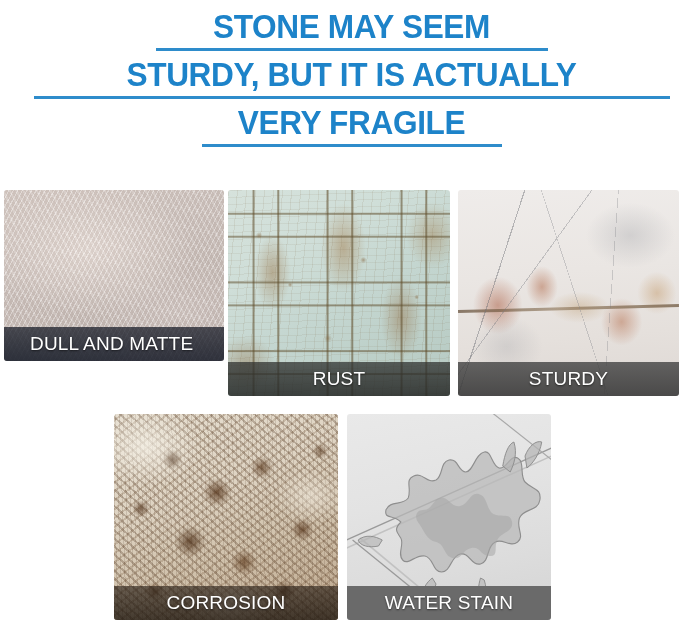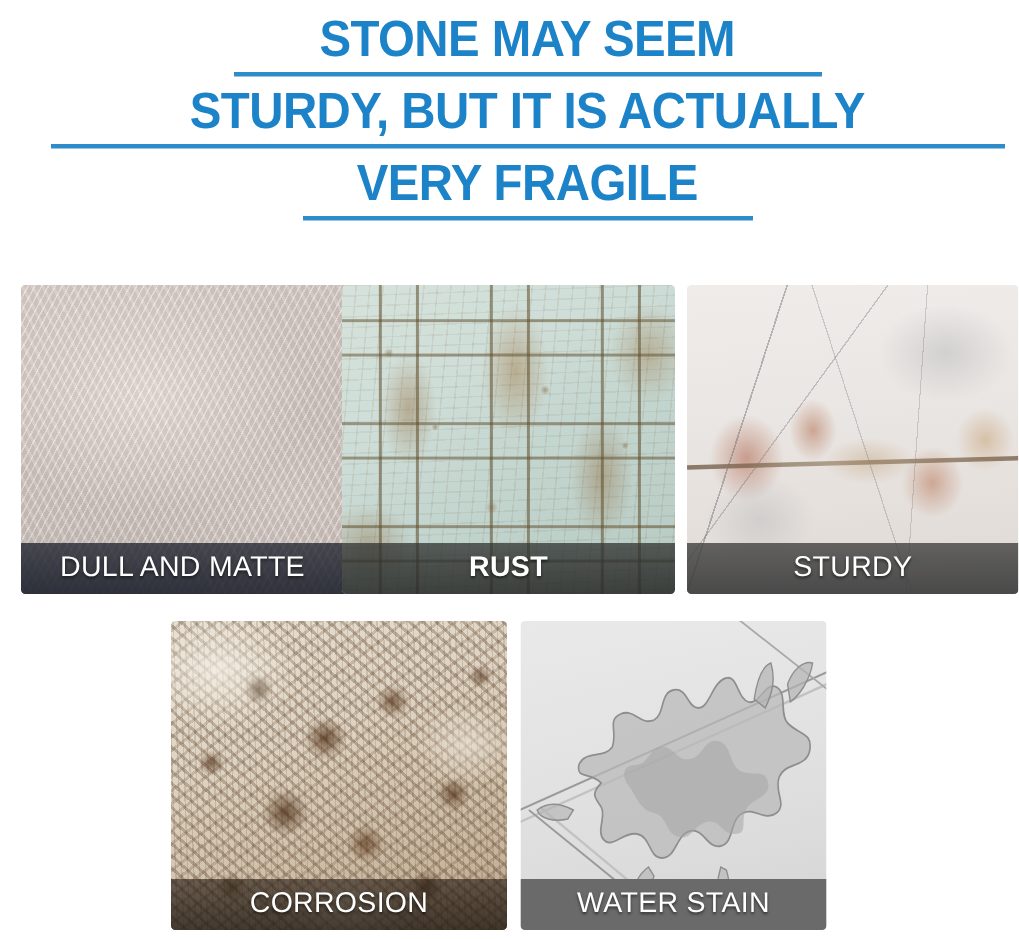--- a/index.html
+++ b/index.html
@@ -70,21 +70,21 @@
     font-size: 19px;
     font-weight: 400;
     letter-spacing: 0.2px;
     text-shadow: 0 1px 2px rgba(0,0,0,0.55);
     box-sizing: border-box;
   }
   .label-left   { text-align: left; padding-left: 26px; }
   .label-center { text-align: center; }
 
   .scrim-dark   { background: linear-gradient(to bottom, rgba(22,26,38,0.72), rgba(28,32,44,0.88)); }
-  .scrim-mid    { background: linear-gradient(to bottom, rgba(48,50,48,0.74), rgba(38,40,38,0.86)); font-weight: bold; }
+  .scrim-mid    { background: linear-gradient(to bottom, rgba(48,50,48,0.74), rgba(38,40,38,0.86)); }
   .scrim-gray   { background: linear-gradient(to bottom, rgba(66,66,66,0.80), rgba(58,58,58,0.90)); }
   .scrim-brown  { background: linear-gradient(to bottom, rgba(40,30,22,0.62), rgba(34,26,18,0.80)); margin-top: 24px; }
   .scrim-solid  { background: #6a6a6a; }
 
   
   .tex-dull {
     background:
       repeating-linear-gradient(118deg,
         rgba(255,255,255,0.30) 0px, rgba(255,255,255,0.30) 1px,
         rgba(150,135,128,0.10) 1px, rgba(150,135,128,0.10) 4px),
@@ -219,21 +219,21 @@
   }
   .water-svg {
     position: absolute;
     inset: 0;
     width: 100%;
     height: 100%;
     display: block;
   }
 
   
-  #card-dull      { left:   14px; top: 190px; width: 220px; height: 206px; }
+  #card-dull      { left:   4px; top: 190px; width: 220px; height: 171px; }
   #card-rust      { left: 228px; top: 190px; width: 222px; height: 206px; }
   #card-stains    { left: 458px; top: 190px; width: 221px; height: 206px; }
   #card-corrosion { left: 114px; top: 414px; width: 224px; height: 206px; }
   #card-water     { left: 347px; top: 414px; width: 204px; height: 206px; }
 </style>
 </head>
 <body>
 
 <div class="headline">
   <span class="headline-line">STONE MAY SEEM</span>

